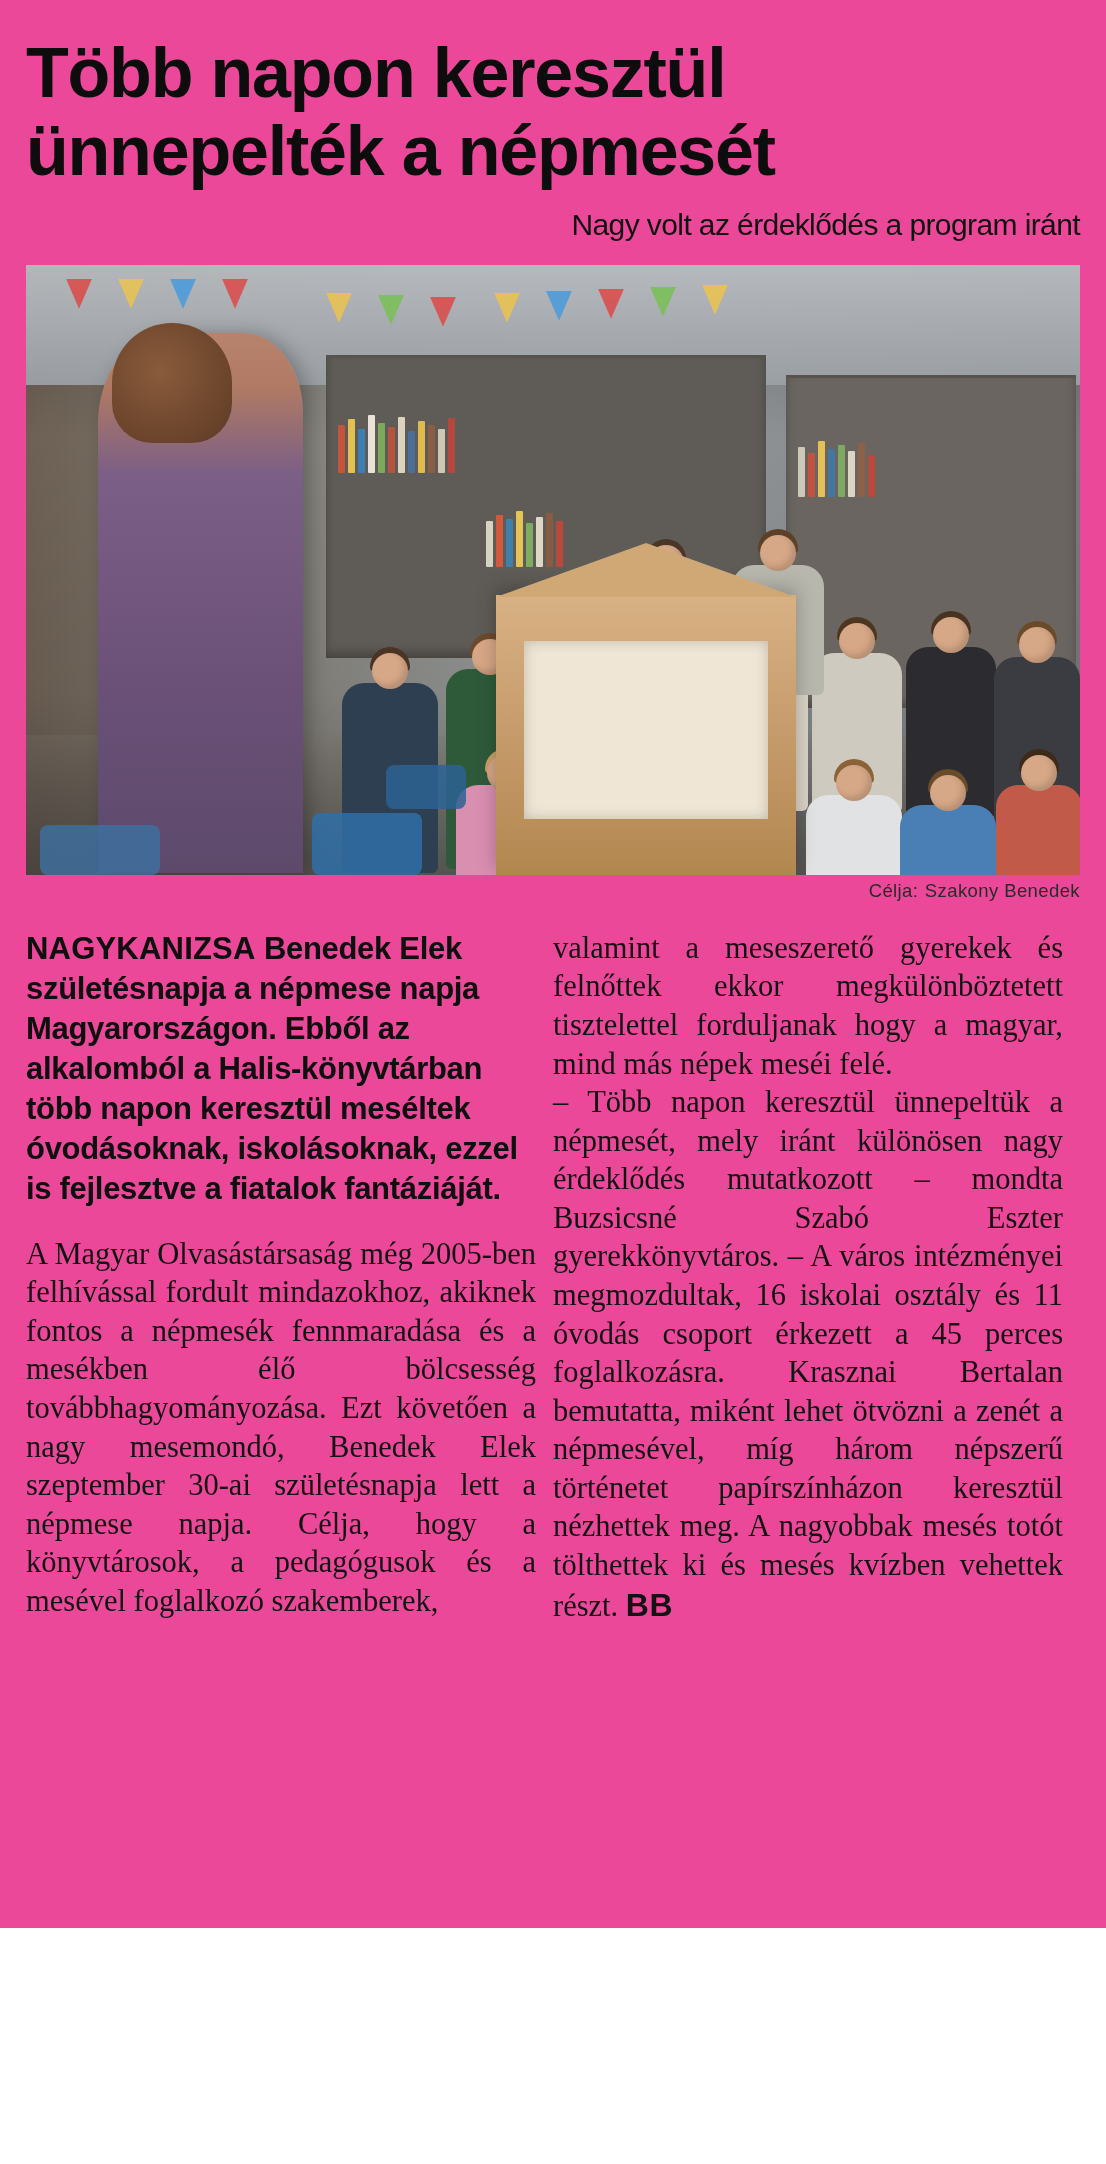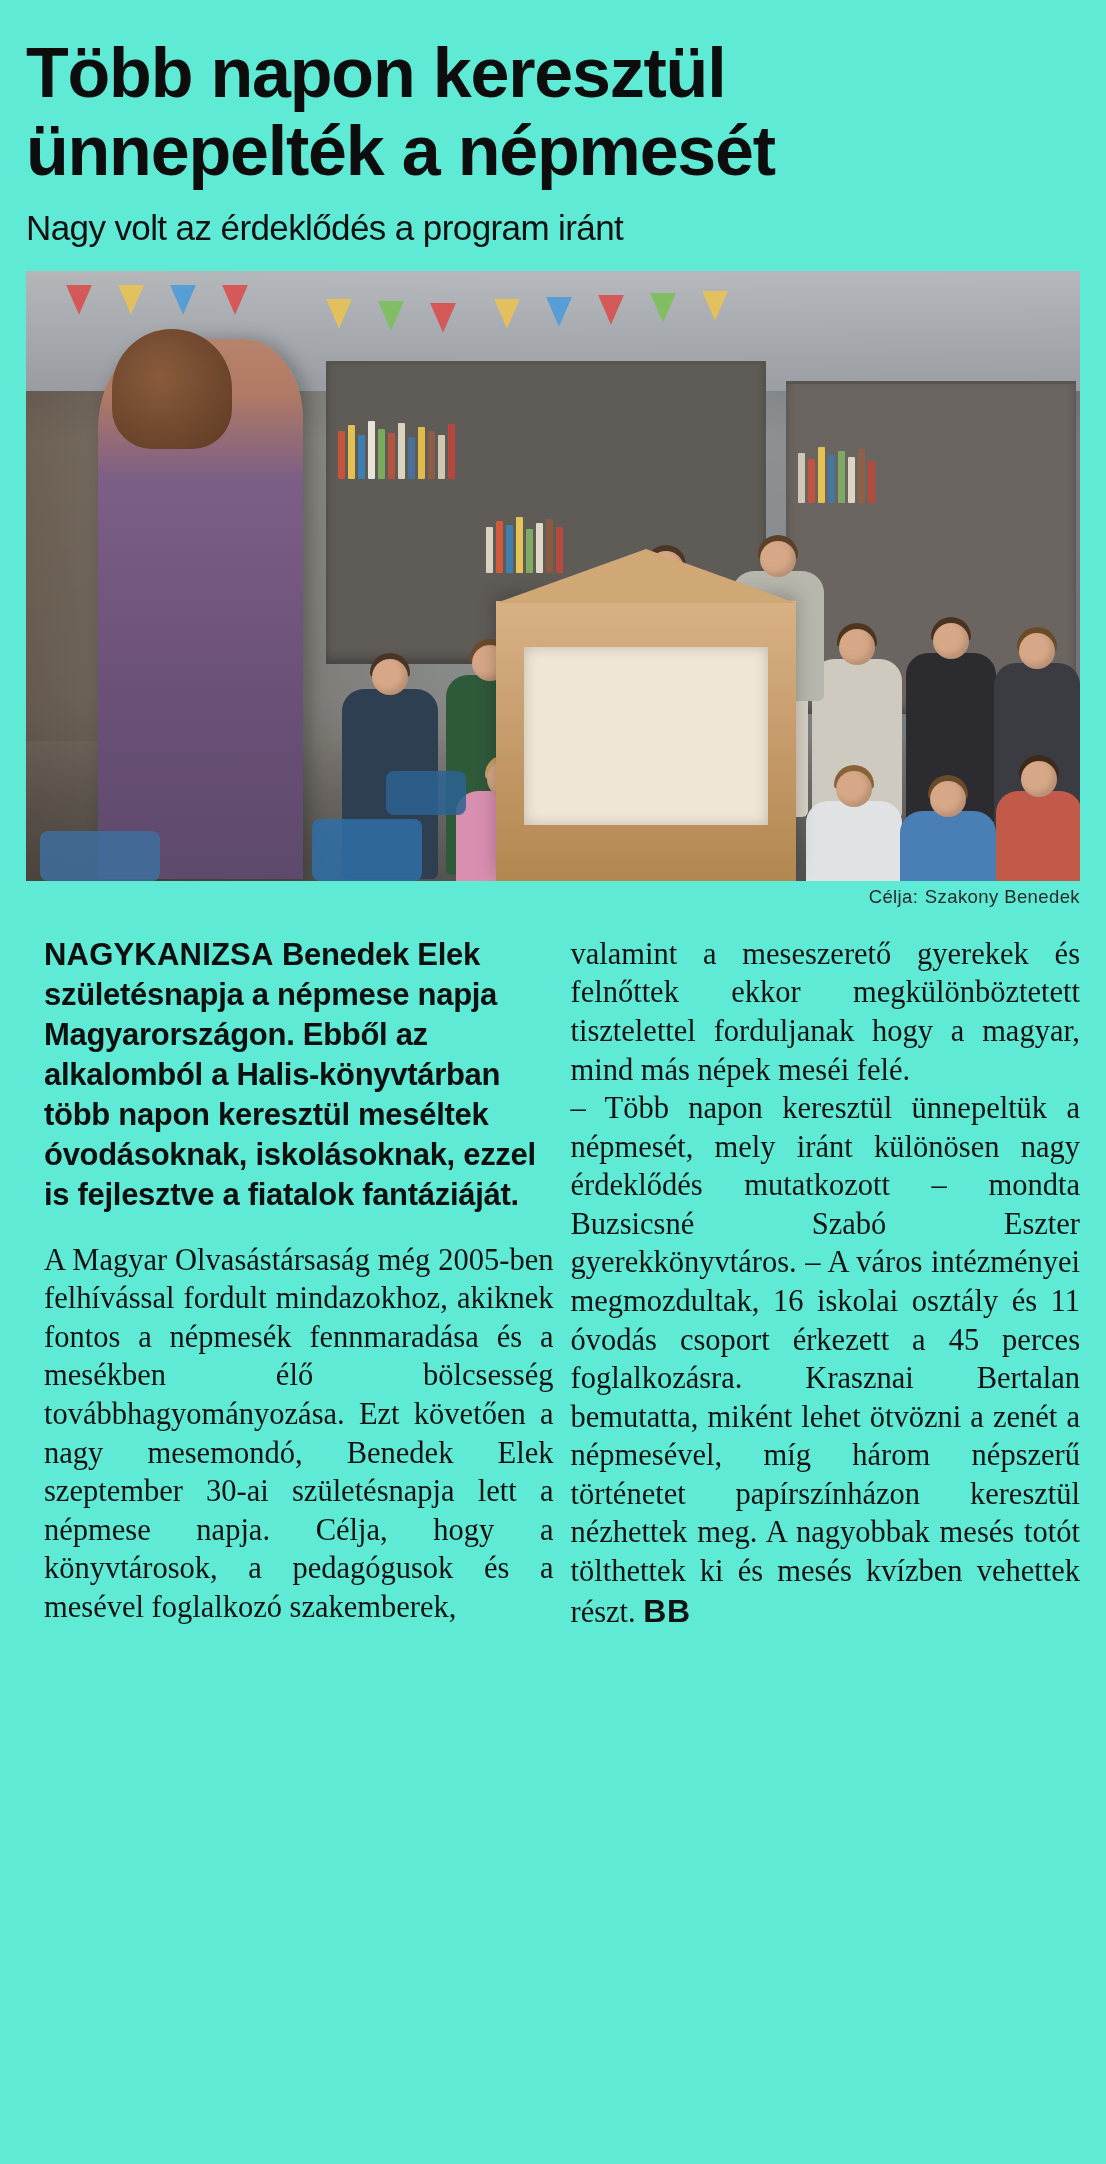--- a/index.html
+++ b/index.html
@@ -10,23 +10,23 @@
   body {
     width: 1106px;
     min-height: 2164px;
     font-family: "Liberation Serif", serif;
     color: #111111;
     -webkit-font-smoothing: antialiased;
   }
   .page {
     position: relative;
     width: 1106px;
-    height: 2164px;
+    height: 1928px;
     overflow: hidden;
-    background: #5eead4;
+    background: #ec4899;
   }
   .inner {
     position: absolute;
     left: 26px;
     top: 34px;
     width: 1054px;
   }
 
   
   .headline {
@@ -37,25 +37,26 @@
     letter-spacing: -1.2px;
     color: #0d0d0d;
     margin: 0 0 4px 0;
   }
   .headline .l2 {
     display: block;
   }
   .subhead {
     font-family: "Liberation Sans", sans-serif;
     font-weight: normal;
-    font-size: 35px;
+    font-size: 30px;
     line-height: 1.2;
     color: #111111;
     letter-spacing: -0.6px;
     margin: 16px 0 22px 0;
+    text-align: right;
   }
 
   
   .photo-wrap {
     position: relative;
     width: 1054px;
     height: 610px;
     overflow: hidden;
     background: #5a5e63;
   }
@@ -181,21 +182,20 @@
     letter-spacing: .4px;
     color: #2a2a2a;
   }
   .credit .sc { font-size: 18.5px; }
 
   
   .columns {
     margin-top: 26px;
     display: flex;
     gap: 17px;
-    margin-left: 18px;
   }
   .col { width: 510px; }
   .col.right { width: 510px; }
 
   .lede {
     font-family: "Liberation Sans", sans-serif;
     font-weight: bold;
     font-size: 31px;
     line-height: 1.29;
     letter-spacing: -0.3px;

